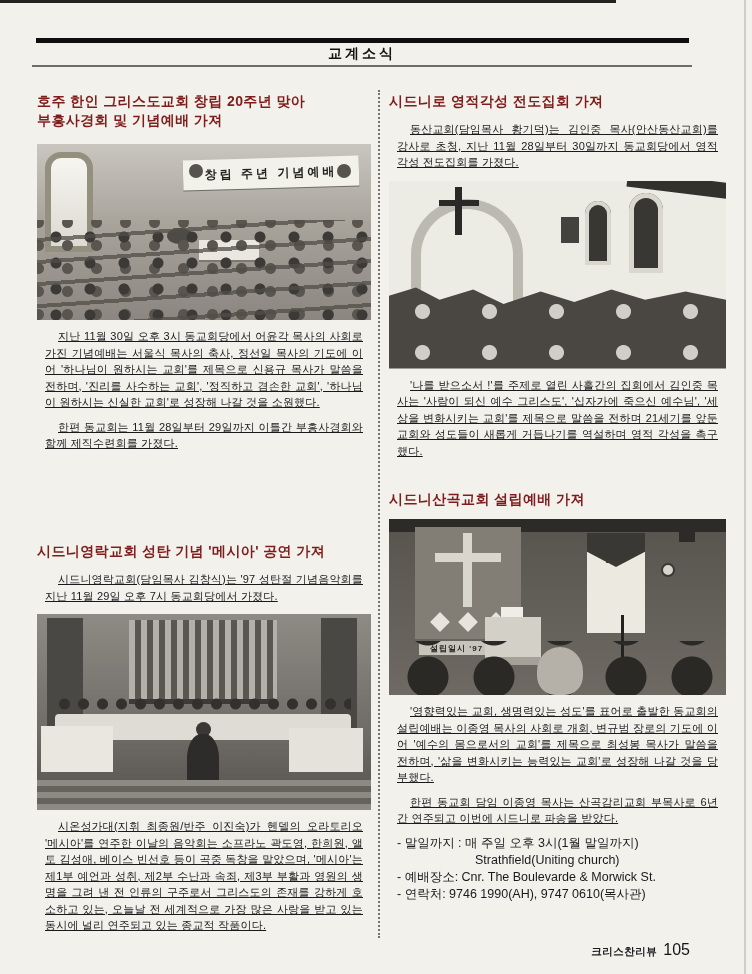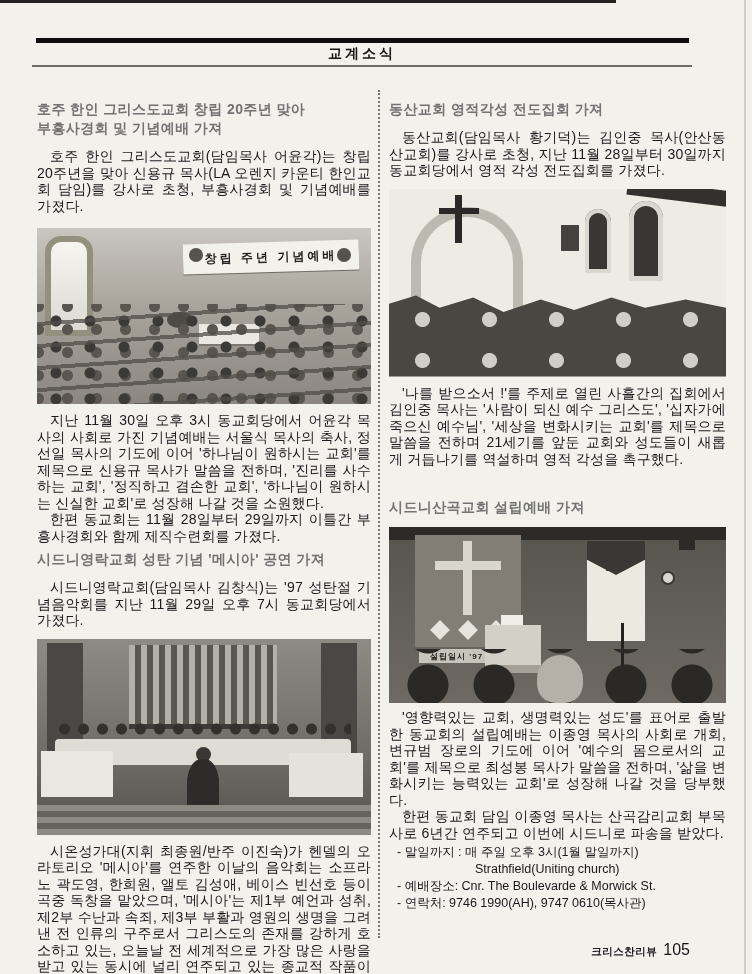--- a/index.html
+++ b/index.html
@@ -25,24 +25,24 @@
   
   .col { position:absolute; top:88px; }
   .col-left  { left:37px;  width:334px; }
   .col-right { left:389px; width:337px; }
   .divider { position:absolute; left:378px; top:90px; height:848px; width:0;
              border-left:2px dotted #75726b; }
   .article { position:absolute; left:0; width:100%; }
   .la1 { top:0; } .la2 { top:450px; }
   .ra1 { top:0; } .ra2 { top:398px; }
 
-  .art-title { font-size:14px; font-weight:bold; line-height:19px; margin:12px 0 10px 0;
-               white-space:pre-line; letter-spacing:.4px; color:#737373; }
-  .txt { font-size:14px; line-height:16.5px; margin:0; text-align:justify;
-         word-break:break-all; text-indent:13px; letter-spacing:.2px; }
+  .art-title { font-size:14px; font-weight:bold; line-height:19px; margin:4px 0 10px 0;
+               white-space:pre-line; letter-spacing:.4px; color:#7f1d1d; }
+  .txt { font-size:11px; line-height:16.5px; margin:8px; text-align:justify;
+         word-break:break-all; text-indent:13px; letter-spacing:.2px;text-decoration:underline; }
   .info { margin-top:3px; }
   .info-line { font-size:12.5px; line-height:17px; padding-left:8px; word-break:break-all; }
   .info-cont { padding-left:86px; }
 
   
   figure { position:relative; margin:0; padding:0; width:100%; overflow:hidden; background:#9a968e; }
   .fig-1 { margin:14px 0 8px; height:176px; background:linear-gradient(180deg,#c9c6bf 0%,#a8a49c 45%,#8b8780 100%); }
   .fig-2 { margin:10px 0 8px; height:196px; background:linear-gradient(180deg,#8e8a84 0%,#6f6b66 60%,#55524d 100%); }
   .fig-3 { margin:10px 0 8px; height:188px; background:#edece4; }
   .fig-4 { margin:8px 0 6px;  height:176px; background:linear-gradient(180deg,#57544e 0%,#6e6a63 100%); }
@@ -143,21 +143,20 @@
 <div class="section-title">교계소식</div>
 <div class="rule-thin"></div>
 
 <div class="divider"></div>
 
 <div class="col col-left">
 
   <div class="article la1">
     <h2 class="art-title">호주 한인 그리스도교회 창립 20주년 맞아
 부흥사경회 및 기념예배 가져</h2>
-    <p class="txt">호주 한인 그리스도교회(담임목사 어윤각)는 창립 20주년을 맞아 신용규 목사(LA 오렌지 카운티 한인교회 담임)를 강사로 초청, 부흥사경회 및 기념예배를 가졌다.</p>
     <figure class="fig-1">
       <div class="p1-window"></div>
       <div class="p1-banner">
         <div class="p1-banner-text">창립 주년 기념예배</div>
       </div>
       <div class="p1-embl-l"></div>
       <div class="p1-embl-r"></div>
       <div class="p1-flowers"></div>
       <div class="p1-table"></div>
       <div class="p1-crowd"></div>
@@ -182,21 +181,21 @@
       <div class="p2-pews"></div>
     </figure>
     <p class="txt">시온성가대(지휘 최종원/반주 이진숙)가 헨델의 오라토리오 '메시아'를 연주한 이날의 음악회는 소프라노 곽도영, 한희원, 앨토 김성애, 베이스 빈선호 등이 곡중 독창을 맡았으며, '메시아'는 제1부 예언과 성취, 제2부 수난과 속죄, 제3부 부활과 영원의 생명을 그려 낸 전 인류의 구주로서 그리스도의 존재를 강하게 호소하고 있는, 오늘날 전 세계적으로 가장 많은 사랑을 받고 있는 동시에 널리 연주되고 있는 종교적 작품이다.</p>
   </div>
 
 </div>
 
 <div class="col col-right">
 
   <div class="article ra1">
-    <h2 class="art-title">동산교회 영적각성 전도집회 가져</h2>
+    <h2 class="art-title">시드니로 영적각성 전도집회 가져</h2>
     <p class="txt">동산교회(담임목사 황기덕)는 김인중 목사(안산동산교회)를 강사로 초청, 지난 11월 28일부터 30일까지 동교회당에서 영적 각성 전도집회를 가졌다.</p>
     <figure class="fig-3">
       <div class="p3-arch"></div>
       <div class="p3-cross-v"></div>
       <div class="p3-cross-h"></div>
       <div class="p3-beam"></div>
       <div class="p3-spk"></div>
       <div class="p3-win1"></div>
       <div class="p3-win2"></div>
       <div class="p3-crowd"></div>

